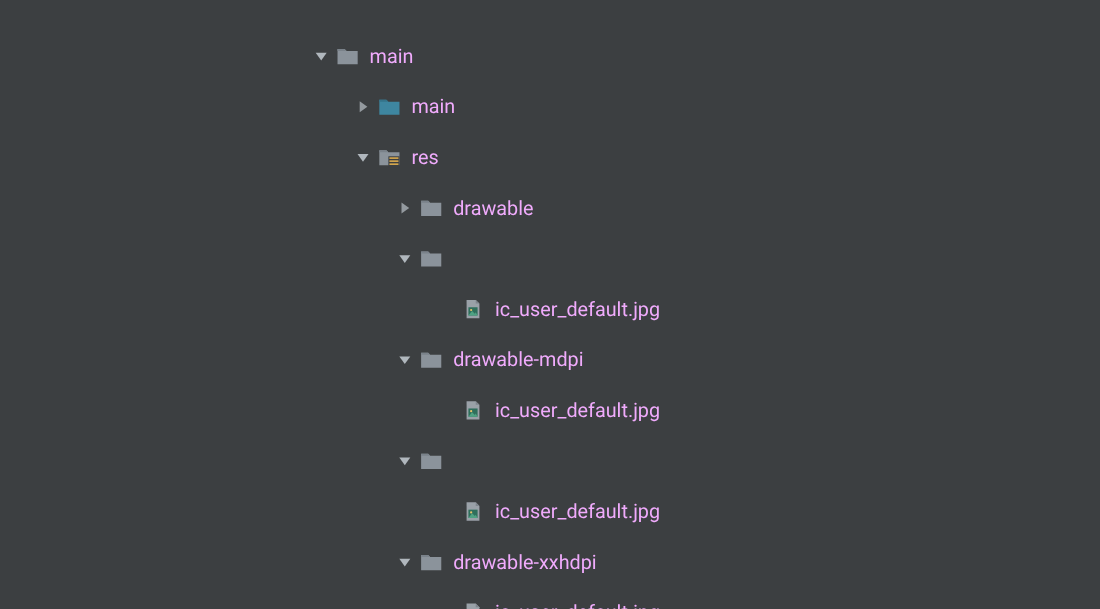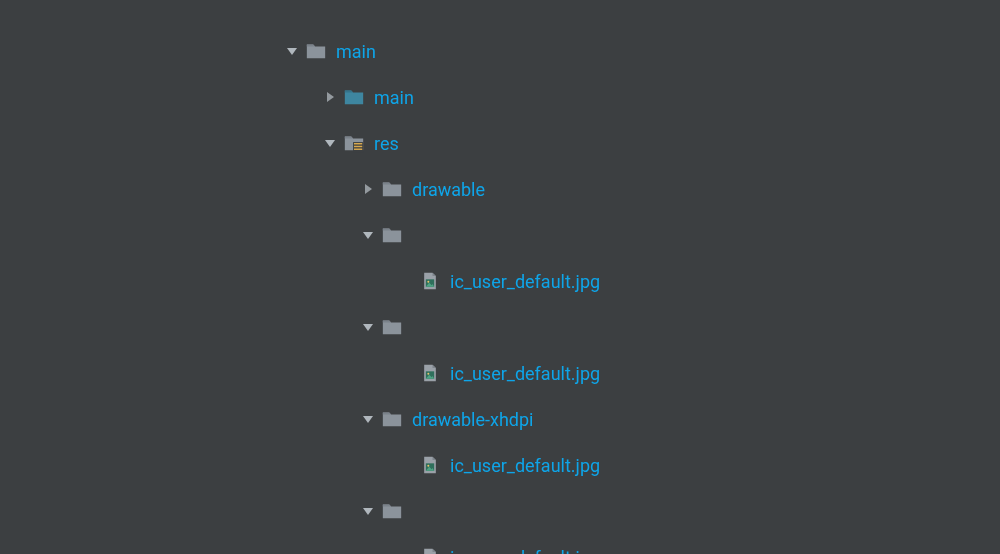--- a/index.html
+++ b/index.html
@@ -32,21 +32,21 @@
     .icon {
       width: 24px;
       height: 24px;
       display: inline-flex;
       justify-content: center;
       align-items: center;
       margin-right: 8px;
       flex-shrink: 0;
       position: relative;
     }
-    .label { color: #0ea5e9; white-space: nowrap; }
+    .label { color: #f0abfc; white-space: nowrap; }
     .root-pad { width: 280px; flex-shrink: 0; }
   </style>
 </head>
 <body>
 
 <svg width="0" height="0" style="position:absolute">
   <defs>
 
     <symbol id="arr-down" viewBox="0 0 12 12">
       <path d="M1 3 L11 3 L6 10 Z" fill="#b0b7bd"></path>
@@ -185,79 +185,80 @@
   <span class="arrow">
       <svg width="12" height="12">
         <use href="#arr-down"></use>
       </svg>
     </span>
   <span class="icon">
       <svg width="22" height="22">
         <use href="#folder-gray"></use>
       </svg>
     </span>
-</div>
-<div class="tree-row">
-  <span class="root-pad"></span>
-    <span class="indent"></span>
-    <span class="indent"></span>
-    <span class="indent"></span>
-  <span class="arrow"></span>
-  <span class="icon">
-      <svg width="20" height="22">
-        <use href="#file-image"></use>
-      </svg>
-    </span>
-  <span class="label">ic_user_default.jpg</span>
-</div>
-
-<div class="tree-row">
-  <span class="root-pad"></span>
-    <span class="indent"></span>
-    <span class="indent"></span>
-  <span class="arrow">
-      <svg width="12" height="12">
-        <use href="#arr-down"></use>
-      </svg>
-    </span>
-  <span class="icon">
-      <svg width="22" height="22">
-        <use href="#folder-gray"></use>
-      </svg>
-    </span>
-  <span class="label">drawable-xhdpi</span>
-</div>
-<div class="tree-row">
-  <span class="root-pad"></span>
-    <span class="indent"></span>
-    <span class="indent"></span>
-    <span class="indent"></span>
-  <span class="arrow"></span>
-  <span class="icon">
-      <svg width="20" height="22">
-        <use href="#file-image"></use>
-      </svg>
-    </span>
-  <span class="label">ic_user_default.jpg</span>
-</div>
-
-<div class="tree-row">
-  <span class="root-pad"></span>
-    <span class="indent"></span>
-    <span class="indent"></span>
-  <span class="arrow">
-      <svg width="12" height="12">
-        <use href="#arr-down"></use>
-      </svg>
-    </span>
-  <span class="icon">
-      <svg width="22" height="22">
-        <use href="#folder-gray"></use>
-      </svg>
-    </span>
+  <span class="label">drawable-mdpi</span>
+</div>
+<div class="tree-row">
+  <span class="root-pad"></span>
+    <span class="indent"></span>
+    <span class="indent"></span>
+    <span class="indent"></span>
+  <span class="arrow"></span>
+  <span class="icon">
+      <svg width="20" height="22">
+        <use href="#file-image"></use>
+      </svg>
+    </span>
+  <span class="label">ic_user_default.jpg</span>
+</div>
+
+<div class="tree-row">
+  <span class="root-pad"></span>
+    <span class="indent"></span>
+    <span class="indent"></span>
+  <span class="arrow">
+      <svg width="12" height="12">
+        <use href="#arr-down"></use>
+      </svg>
+    </span>
+  <span class="icon">
+      <svg width="22" height="22">
+        <use href="#folder-gray"></use>
+      </svg>
+    </span>
+</div>
+<div class="tree-row">
+  <span class="root-pad"></span>
+    <span class="indent"></span>
+    <span class="indent"></span>
+    <span class="indent"></span>
+  <span class="arrow"></span>
+  <span class="icon">
+      <svg width="20" height="22">
+        <use href="#file-image"></use>
+      </svg>
+    </span>
+  <span class="label">ic_user_default.jpg</span>
+</div>
+
+<div class="tree-row">
+  <span class="root-pad"></span>
+    <span class="indent"></span>
+    <span class="indent"></span>
+  <span class="arrow">
+      <svg width="12" height="12">
+        <use href="#arr-down"></use>
+      </svg>
+    </span>
+  <span class="icon">
+      <svg width="22" height="22">
+        <use href="#folder-gray"></use>
+      </svg>
+    </span>
+  <span class="label">drawable-xxhdpi</span>
 </div>
 <div class="tree-row">
   <span class="root-pad"></span>
     <span class="indent"></span>
     <span class="indent"></span>
     <span class="indent"></span>
   <span class="arrow"></span>
   <span class="icon">
       <svg width="20" height="22">
         <use href="#file-image"></use>

